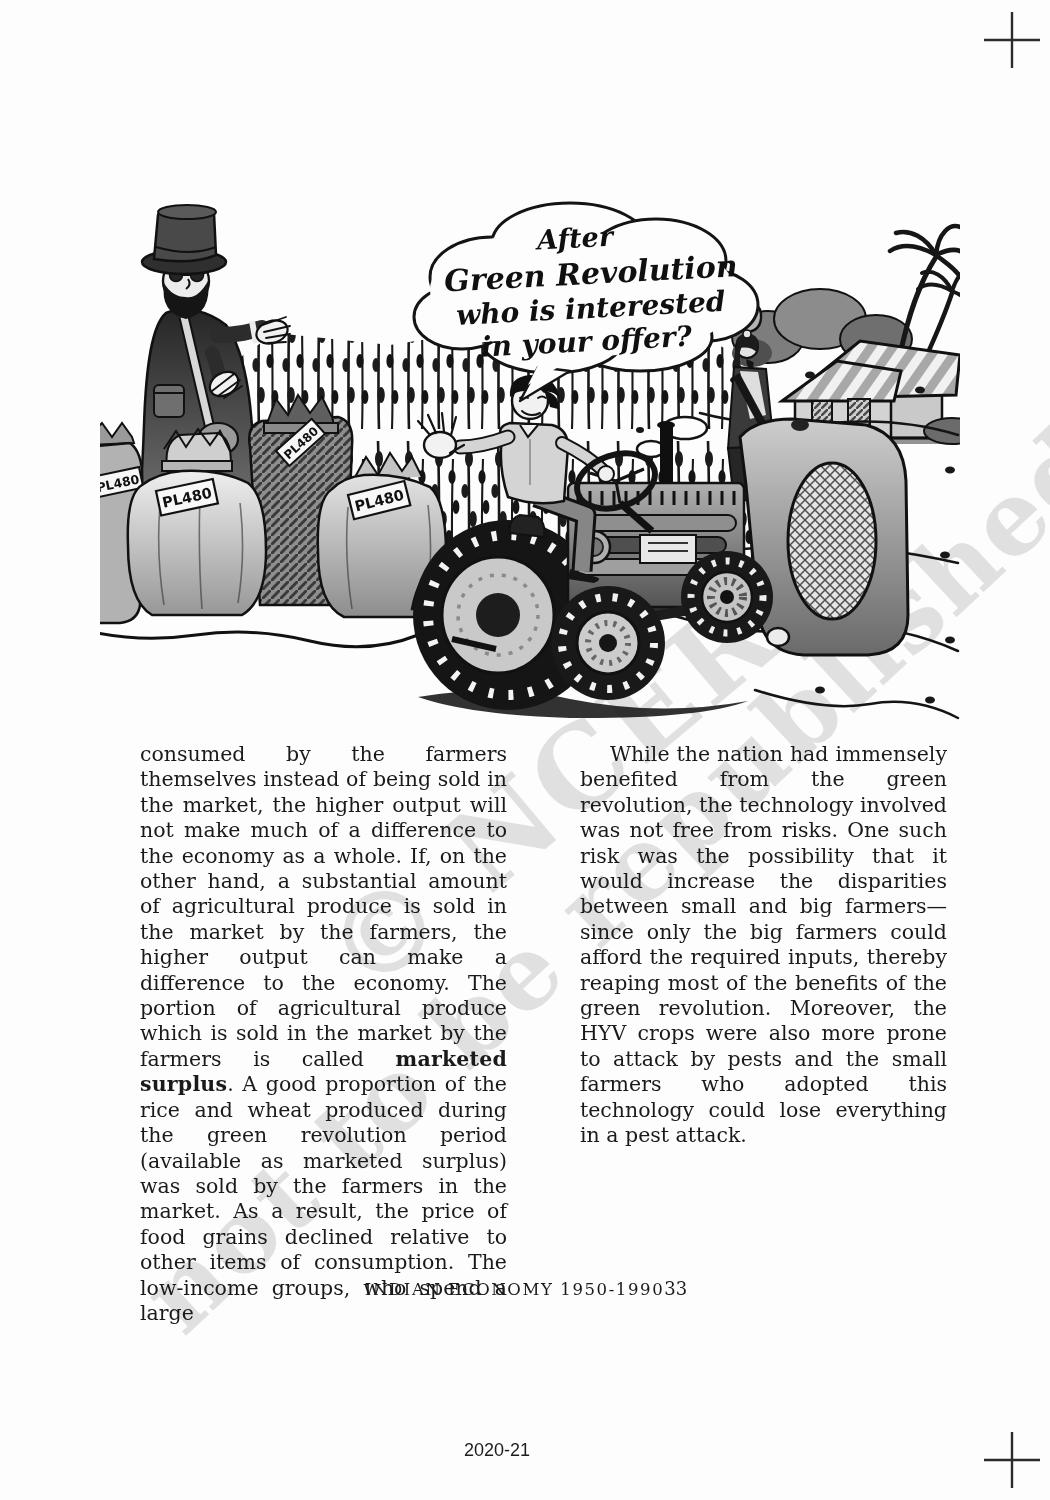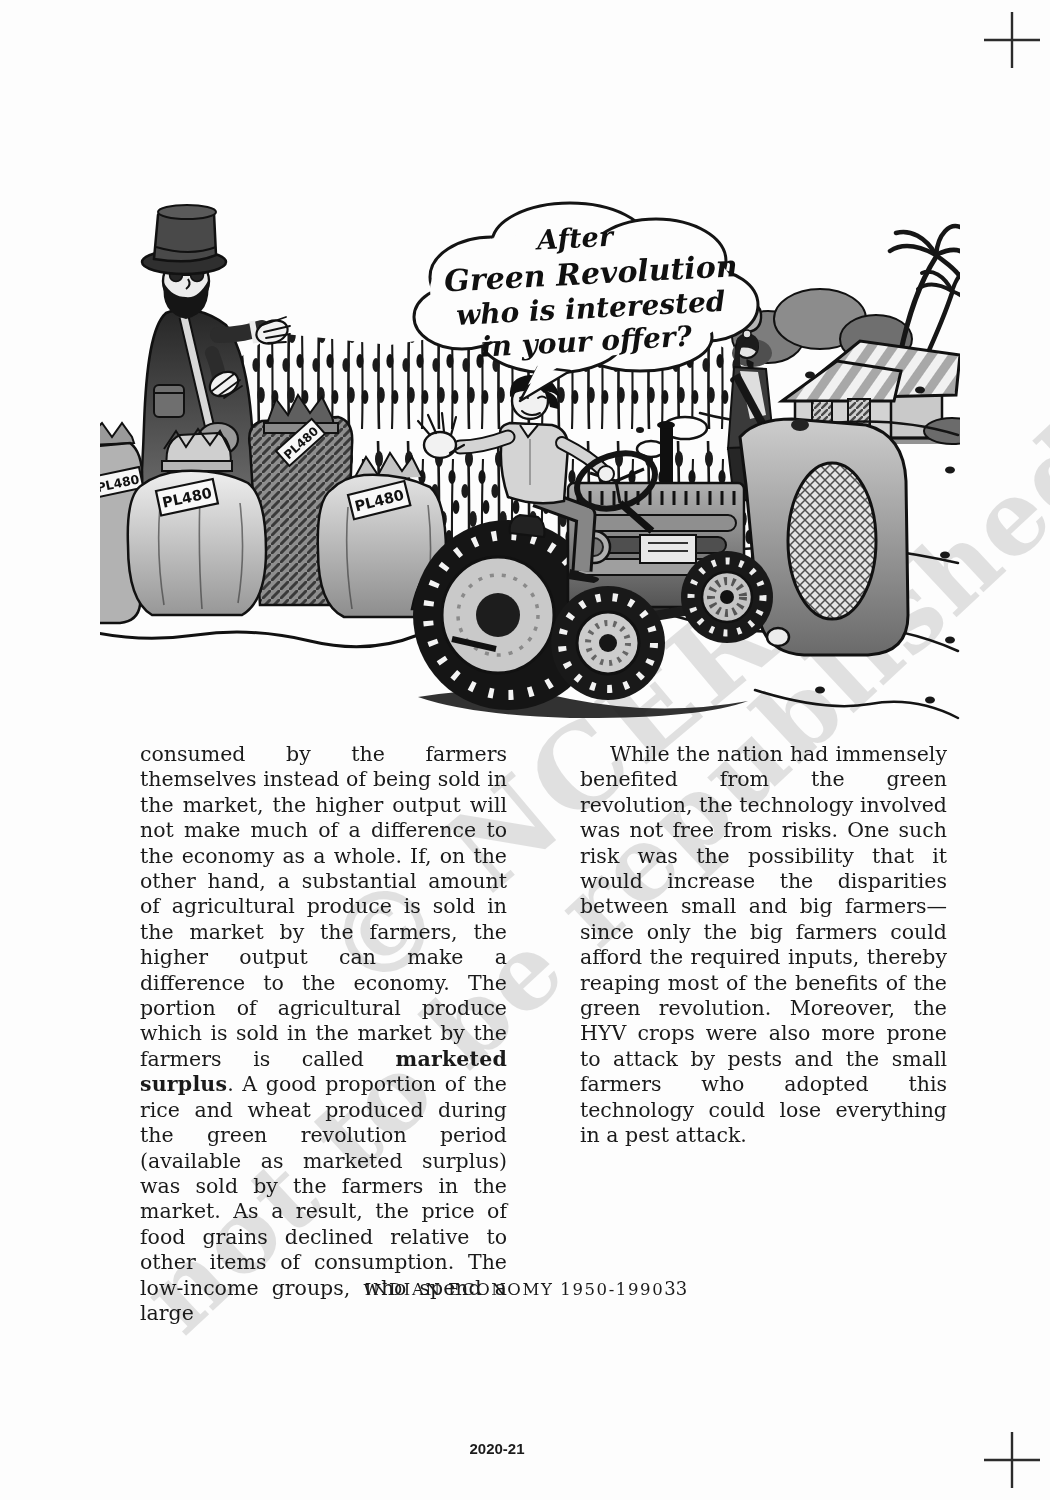--- a/index.html
+++ b/index.html
@@ -42,21 +42,21 @@
   
   .footer{
     position:absolute;left:105px;top:1278px;width:842px;z-index:2;
     display:flex;justify-content:center;align-items:baseline;
   }
   .footer .book{font-size:16.5px;letter-spacing:1.6px;}
   .footer .pagenum{font-size:18px;}
 
   .print-year{
     position:absolute;left:0;top:1440px;width:994px;text-align:center;z-index:2;
-    font-family:"Liberation Sans","DejaVu Sans",sans-serif;font-size:15px;color:#1c1c1c;font-weight:bold;
+    font-family:"Liberation Sans","DejaVu Sans",sans-serif;font-size:18px;color:#1c1c1c;
   }
 </style>
 </head>
 <body>
 
 <div class="page">
 
   <div class="crop-mark tr">
     <svg width="56" height="56">
         <line x1="0" y1="28" x2="56" y2="28"></line>

